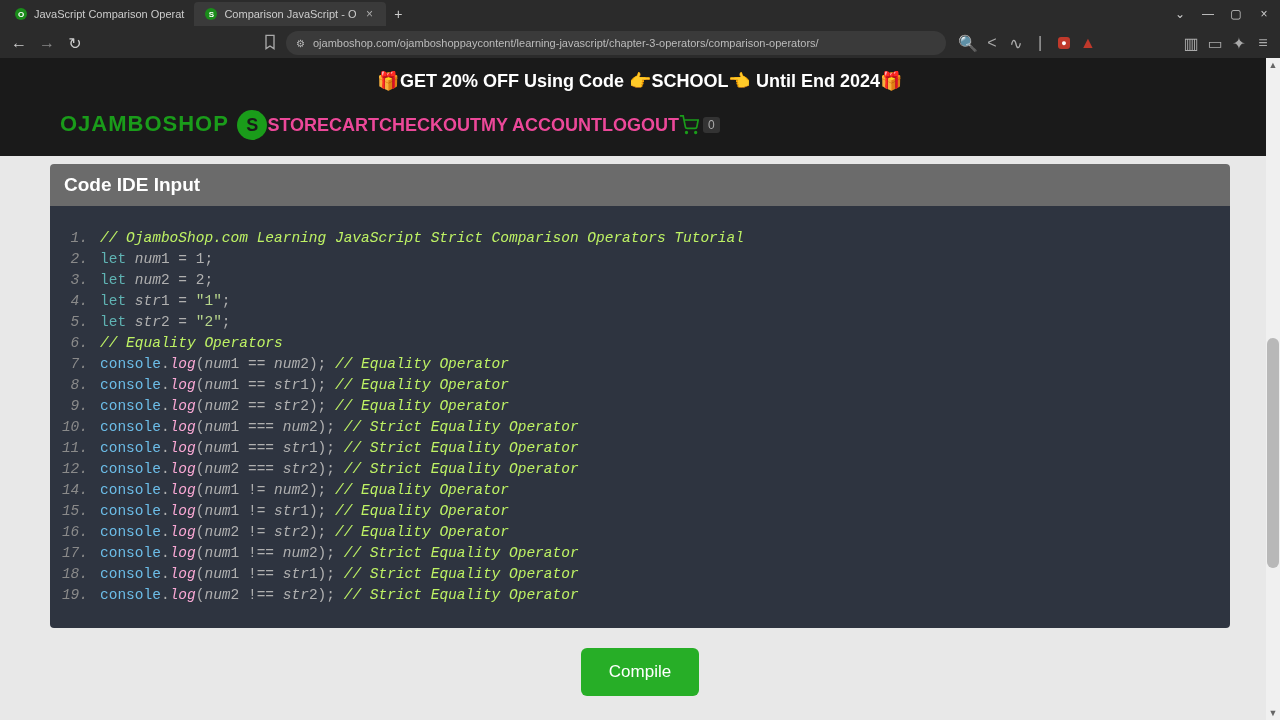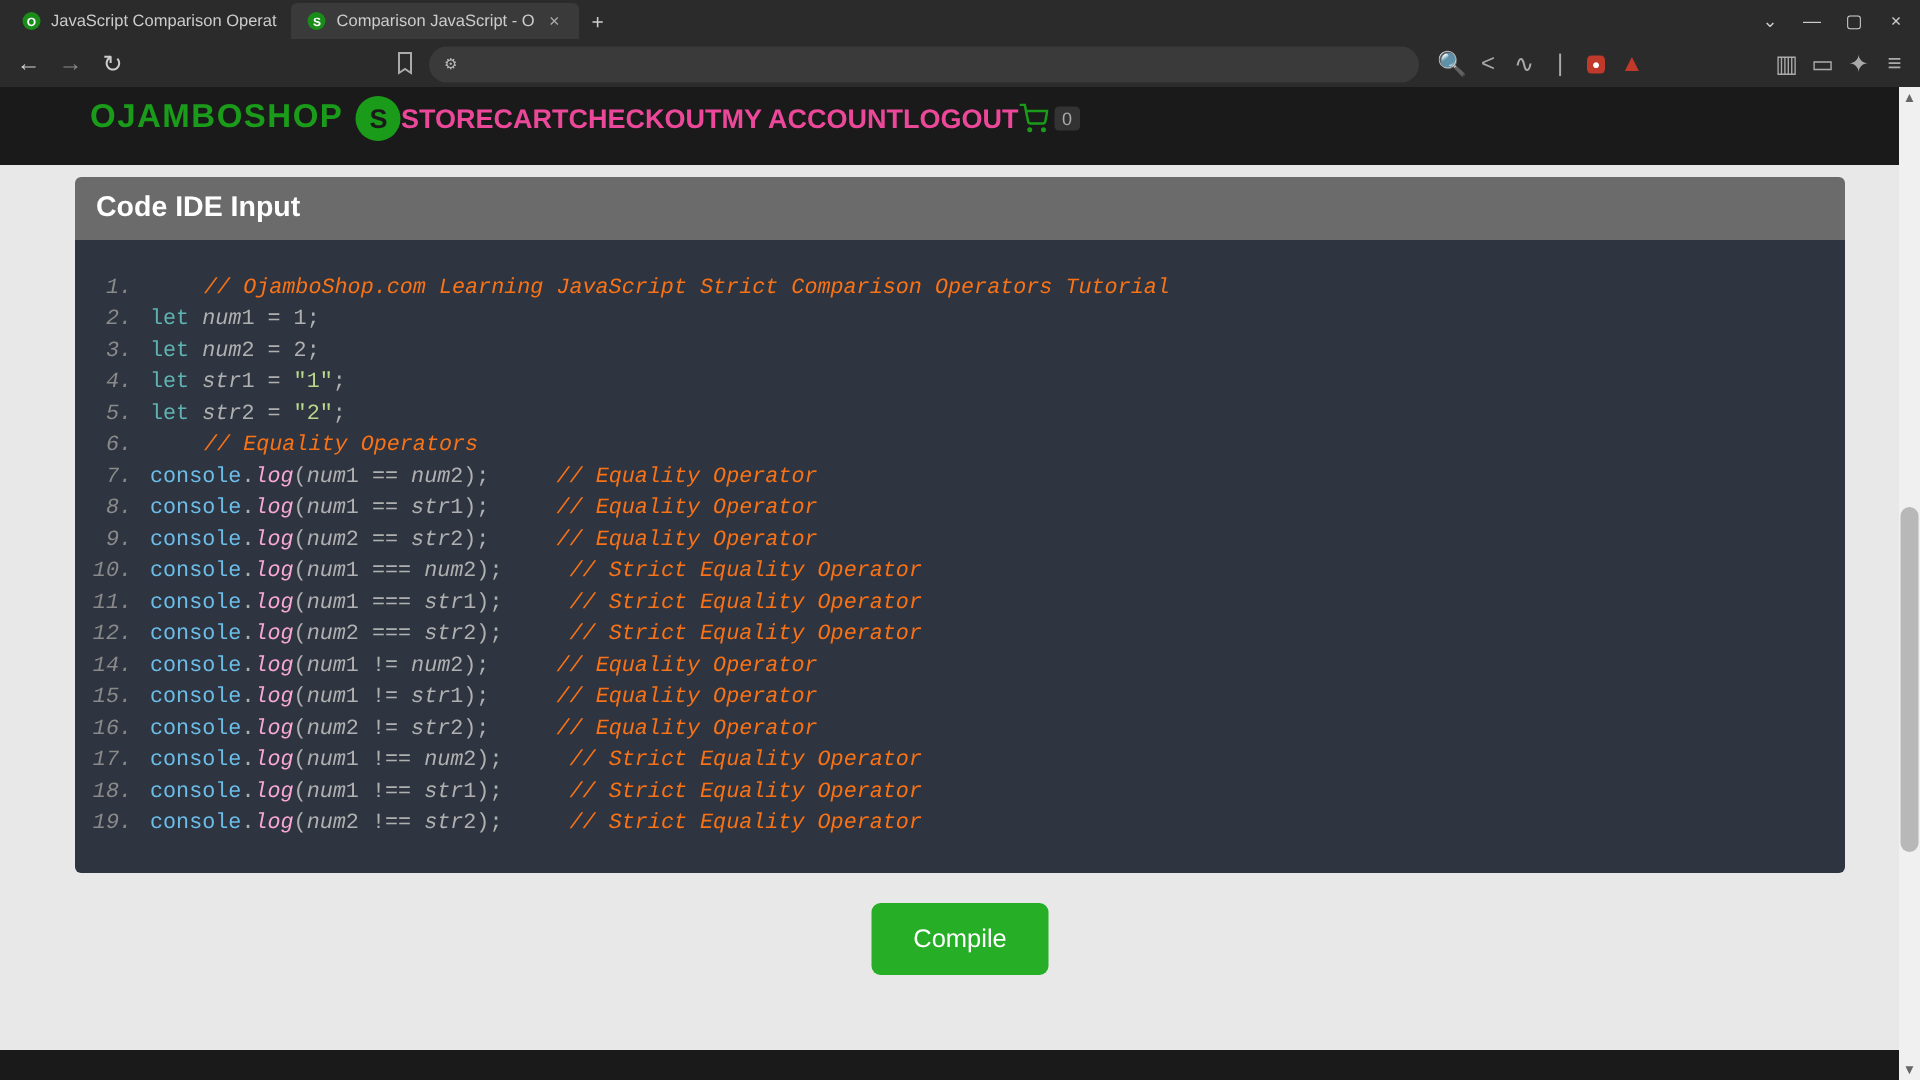--- a/index.html
+++ b/index.html
@@ -36,21 +36,21 @@
 .cart-wrap { display: flex; align-items: center; gap: 4px; color: #1a9c1a; }
 .cart-count { background: #333; color: #aaa; border-radius: 3px; padding: 1px 5px; font-size: 12px; }
 
 .content-wrap { background: #e8e8e8; padding: 8px 50px 30px; min-height: 560px; }
 .ide-panel { background: #fff; border-radius: 4px; overflow: hidden; }
 .ide-header { background: #6b6b6b; color: #fff; padding: 10px 14px; font-size: 19px; font-weight: 600; }
 .ide-code { background: #2e3440; padding: 22px 10px; font-family: 'Courier New', monospace; font-size: 14.5px; line-height: 21px; }
 .code-line { display: flex; }
 .line-num { color: #8a8a8a; font-style: italic; width: 40px; text-align: right; padding-right: 12px; flex-shrink: 0; }
 .line-content { white-space: pre; }
-.tk-comment { color: #f97316; font-style: italic; margin-left: 36px; }
+.tk-comment { color: #bef264; font-style: italic; }
 .tk-keyword { color: #5fb3b3; }
 .tk-var { color: #b0b0b0; font-style: italic; }
 .tk-num { color: #b0b0b0; }
 .tk-op { color: #b0b0b0; }
 .tk-str { color: #b8d68c; }
 .tk-console { color: #6cbde8; }
 .tk-method { color: #f9a8d4; font-style: italic; }
 .tk-paren { color: #b0b0b0; }
 .tk-white { color: #b0b0b0; }
 
@@ -93,20 +93,21 @@
     <span class="nav-btn enabled">←</span>
     <span class="nav-btn">→</span>
     <span class="nav-btn enabled">↻</span>
     <span class="bookmark-icn">
       <svg viewBox="0 0 24 24" width="16" height="16" fill="none" stroke="currentColor" stroke-width="2">
           <path d="M6 2h12v20l-6-4-6 4z"></path>
         </svg>
     </span>
     <div class="url-input">
       <span style="font-size:10px;">⚙</span>
+      <span>ojamboshop.com/ojamboshoppaycontent/learning-javascript/chapter-3-operators/comparison-operators/</span>
     </div>
     <div class="url-icons">
       <span class="url-icon">🔍</span>
       <span class="url-icon">&lt;</span>
       <span class="url-icon">∿</span>
       <span class="url-icon">|</span>
       <span class="url-icon">
           <span class="badge-red">●</span>
         </span>
       <span class="url-icon" style="color:#c0392b;">▲</span>
@@ -114,20 +115,23 @@
     <div class="ext-icons">
       <span class="ext-icon">▥</span>
       <span class="ext-icon">▭</span>
       <span class="ext-icon">✦</span>
       <span class="ext-icon">≡</span>
     </div>
   </div>
 </div>
 
 <div class="page-content">
+  <div class="promo-bar">
+    <span>🎁GET 20% OFF Using Code 👉SCHOOL👈 Until End 2024🎁</span>
+  </div>
   <div class="main-nav">
     <span>
       <span class="logo-text">OJAMBOSHOP</span>
       <span class="logo-icon">S</span>
     </span>
     <span class="nav-link">STORE</span>
     <span class="nav-link">CART</span>
     <span class="nav-link">CHECKOUT</span>
     <span class="nav-link">MY ACCOUNT</span>
     <span class="nav-link">LOGOUT</span>

